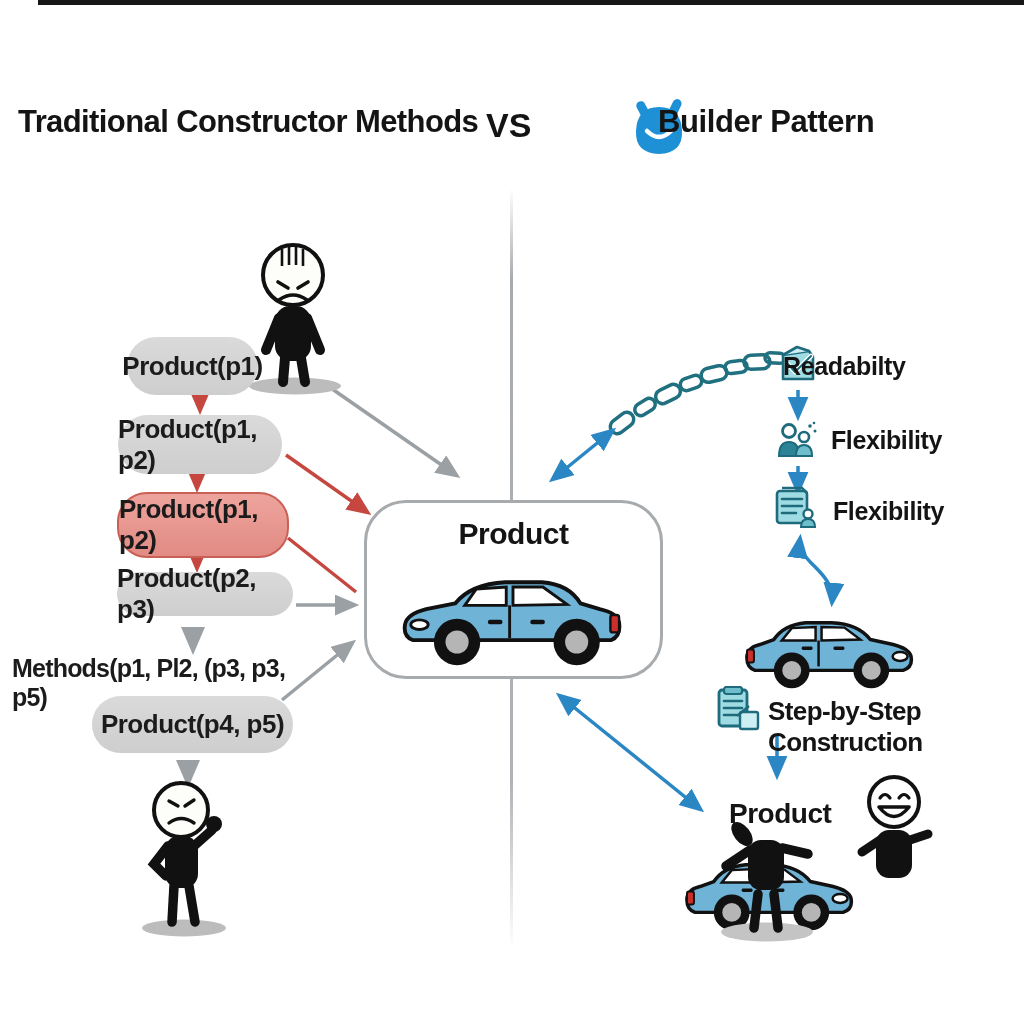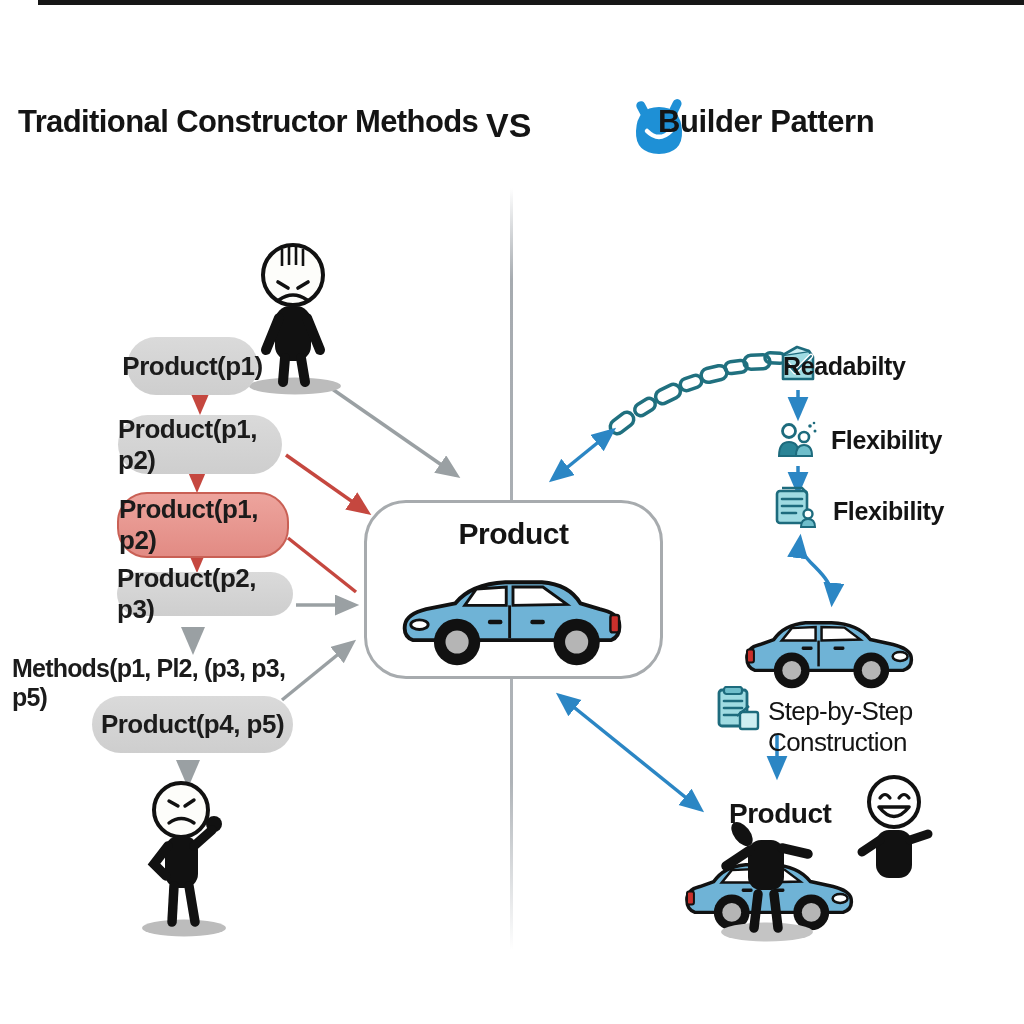--- a/index.html
+++ b/index.html
@@ -38,21 +38,21 @@
               font-size:23.5px;font-weight:700;letter-spacing:-0.6px;line-height:42px;z-index:2;}
   .benefit-label{position:absolute;font-size:25px;font-weight:700;letter-spacing:-0.4px;z-index:2;}
   #benefit-label-0{left:783px;top:352px;}
   #benefit-label-1{left:831px;top:426px;}
   #benefit-label-2{left:833px;top:497px;}
   .benefit-icon{position:absolute;z-index:2;}
   #benefit-icon-0{left:779px;top:343px;width:38px;height:41px;}
   #benefit-icon-1{left:776px;top:420px;width:42px;height:42px;}
   #benefit-icon-2{left:774px;top:485px;width:44px;height:44px;}
   .step-icon{position:absolute;left:715px;top:686px;width:48px;height:47px;z-index:2;}
-  .step-label{position:absolute;left:768px;top:696px;font-size:26px;font-weight:400;letter-spacing:-0.6px;z-index:2;}
+  .step-label{position:absolute;left:768px;top:696px;font-size:26px;font-weight:700;letter-spacing:-0.6px;z-index:2;}
   .product-right-label{position:absolute;left:729px;top:798px;font-size:28px;font-weight:800;letter-spacing:-0.5px;z-index:2;}
 
   .car-right{position:absolute;left:744px;top:606px;width:174px;height:87px;z-index:2;}
   .car-bottom{position:absolute;left:684px;top:848px;width:174px;height:87px;z-index:2;}
 
   .figure-top{position:absolute;left:242px;top:238px;width:106px;height:160px;z-index:1;}
   .figure-bottom-left{position:absolute;left:128px;top:776px;width:118px;height:165px;z-index:2;}
   .figure-silhouette{position:absolute;left:712px;top:820px;width:116px;height:126px;z-index:3;}
   .figure-happy{position:absolute;left:854px;top:774px;width:84px;height:104px;z-index:2;}
 

